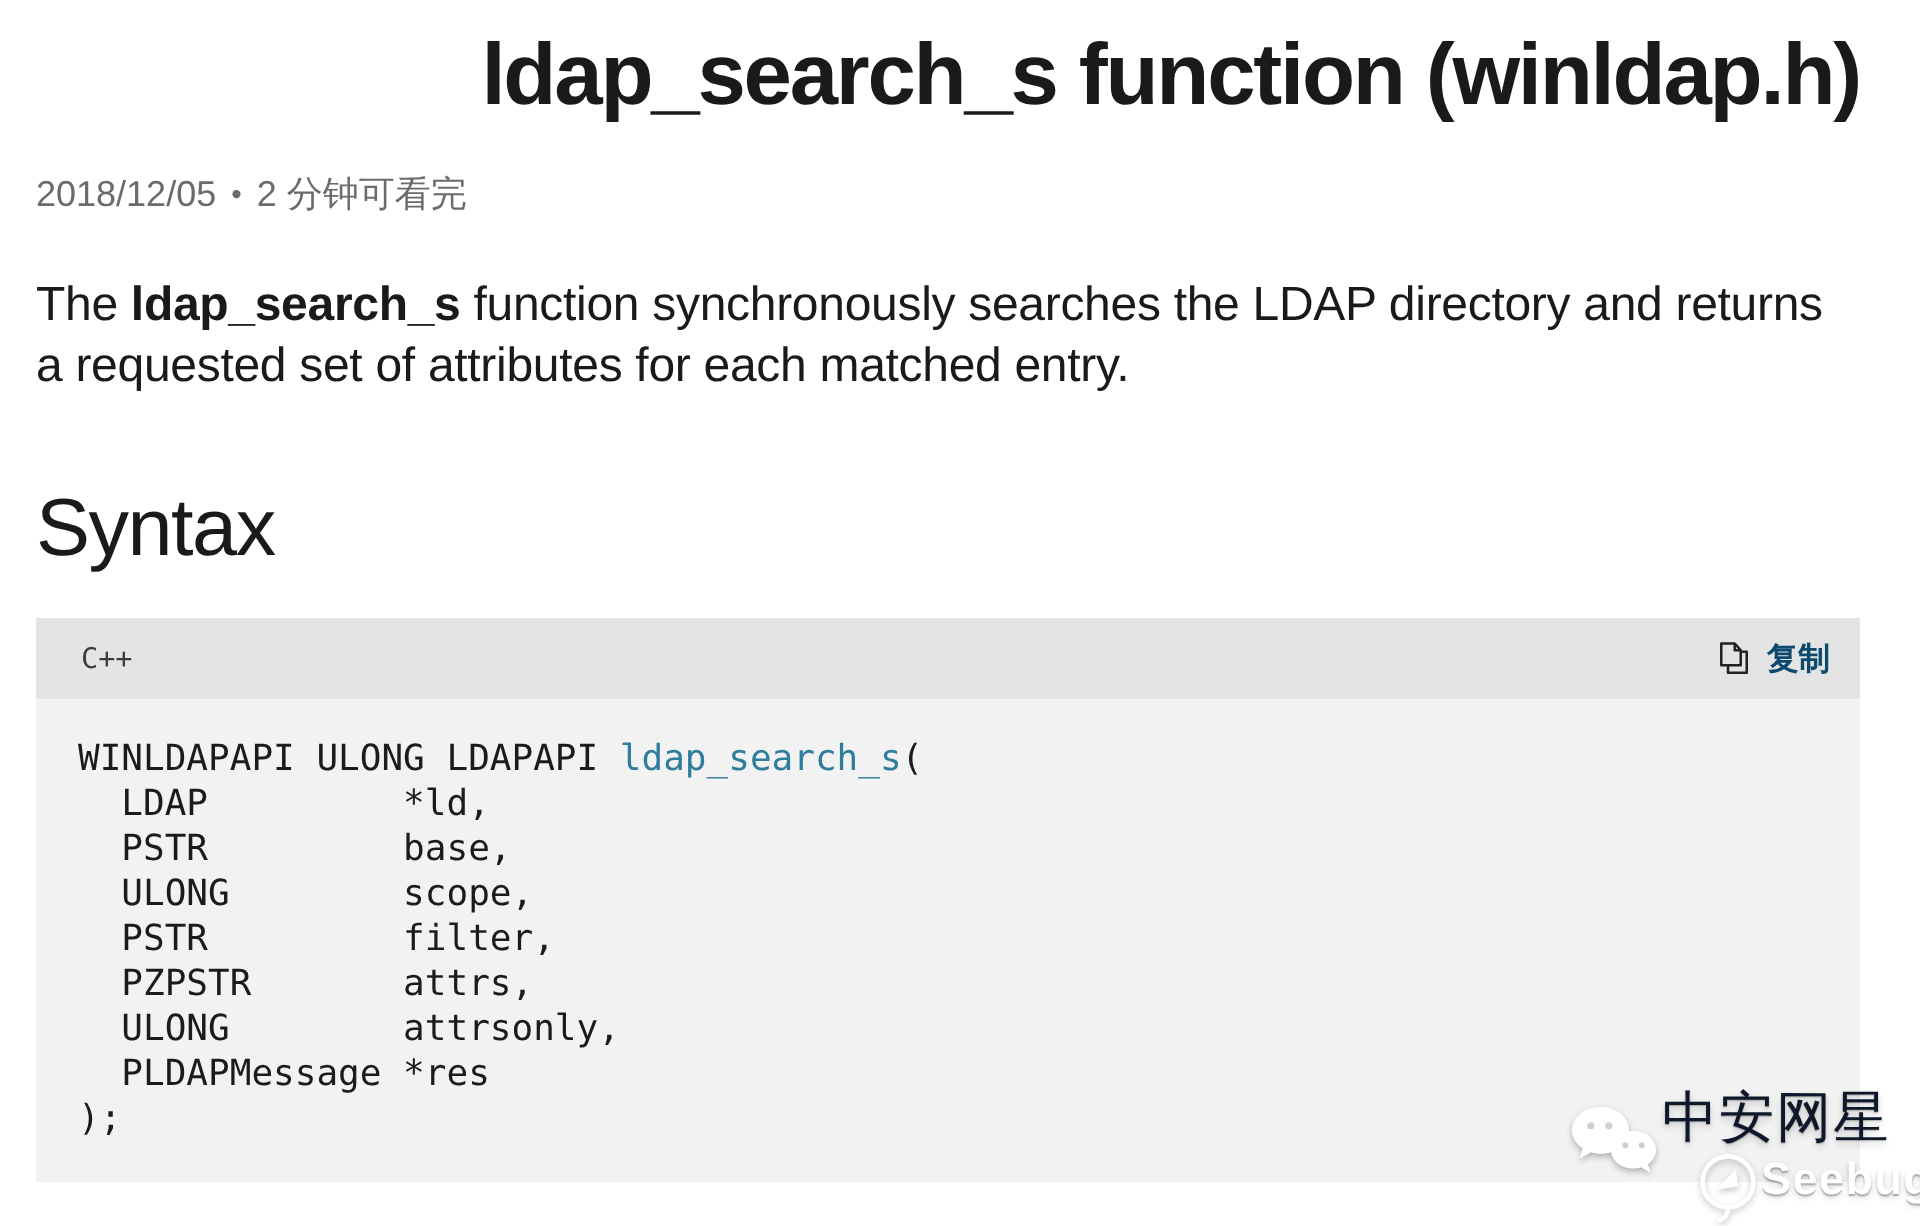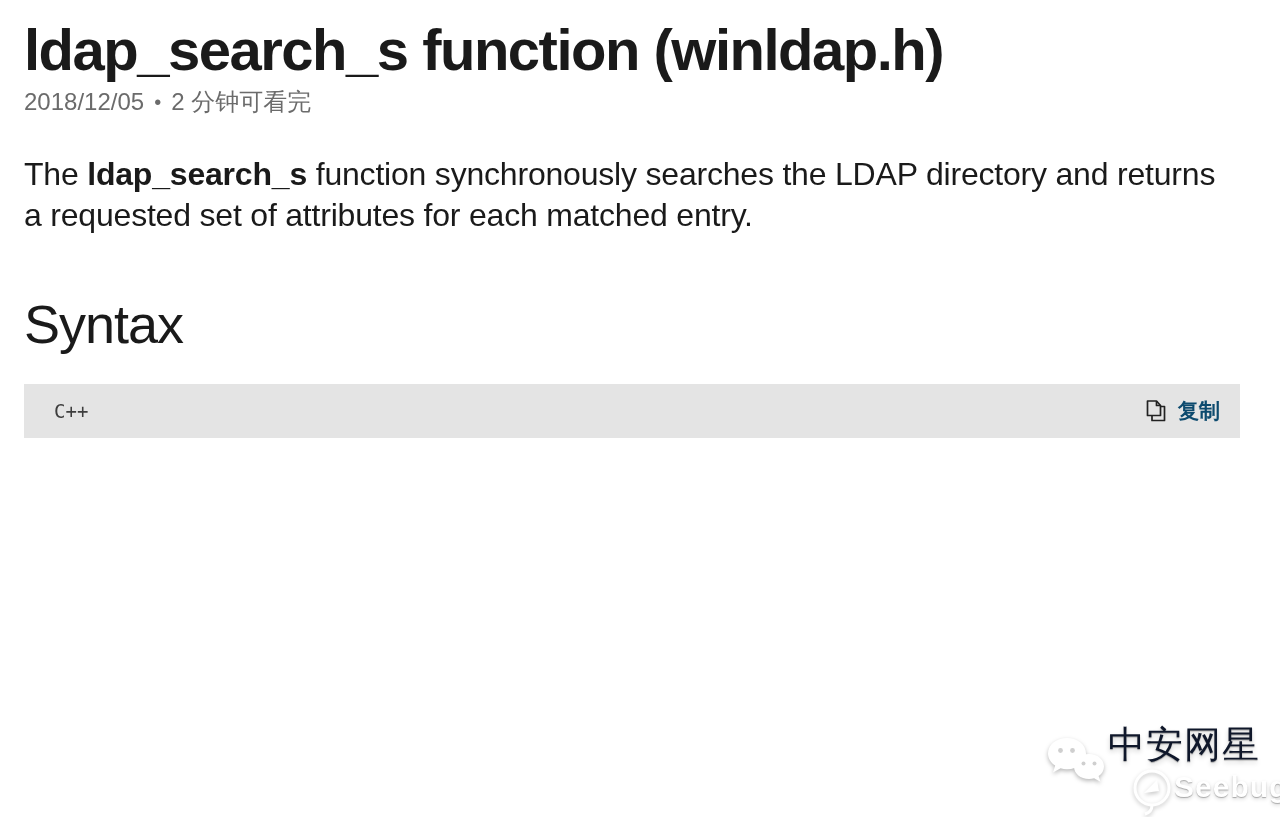--- a/index.html
+++ b/index.html
@@ -17,23 +17,24 @@
     padding: 0 40px 0 24px;
     position: relative;
   }
   .page-title {
     margin: 14px 0 0;
     font-size: 58px;
     line-height: 72px;
     font-weight: 700;
     letter-spacing: -1.5px;
     color: #1a1a1a;
+    text-align: right;
   }
   .meta {
-    margin-top: 1px;
+    margin-top: 29px;
     font-size: 24px;
     line-height: 30px;
     color: #6b6b6b;
   }
   .meta .sep {
     margin: 0 10px;
     font-size: 20px;
     vertical-align: 1px;
   }
   .intro {
@@ -141,20 +142,29 @@
             <g fill="none" stroke="#222222" stroke-width="1.7" stroke-linejoin="round">
               <rect x="9" y="8.5" width="12.5" height="14" fill="#e4e4e4"></rect>
               <path d="M4.5 3 h9 l4 4.5 v10 h-13 z" fill="#e4e4e4"></path>
               <path d="M13.5 3 v4.5 h4" fill="none"></path>
             </g>
           </svg>
         </span>
         <span>复制</span>
       </button>
     </div>
+    <pre class="code-body"><span>WINLDAPAPI ULONG LDAPAPI </span><span class="fn">ldap_search_s</span><span>(</span><span>
+  LDAP         *ld,
+  PSTR         base,
+  ULONG        scope,
+  PSTR         filter,
+  PZPSTR       attrs,
+  ULONG        attrsonly,
+  PLDAPMessage *res
+);</span></pre>
   </div>
 
 </div>
 
 <div class="watermark wm-wechat-icon">
   <svg width="62" height="58" viewBox="0 0 62 58">
     <g fill="#ffffff">
       <path d="M23 5 C12 5 4 12 4 20.5 C4 25.5 6.8 29.8 11.2 32.6 L9 39.5 L16.6 35.2 C18.6 35.8 20.8 36.2 23 36.2 C34 36.2 42 29.2 42 20.5 C42 12 34 5 23 5 Z"></path>
       <path d="M45 21 C36.5 21 30 26.5 30 33.5 C30 40.5 36.5 46 45 46 C46.8 46 48.5 45.7 50.1 45.2 L56.5 48.8 L54.6 43.1 C58 40.8 60 37.4 60 33.5 C60 26.5 53.5 21 45 21 Z"></path>
     </g>

